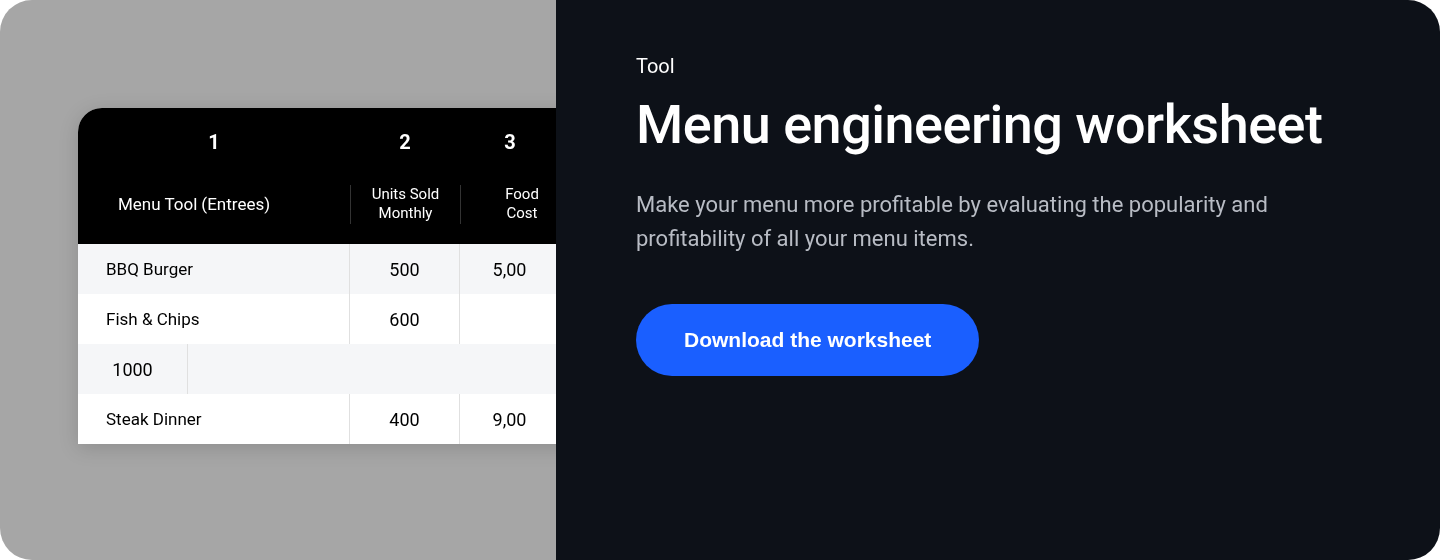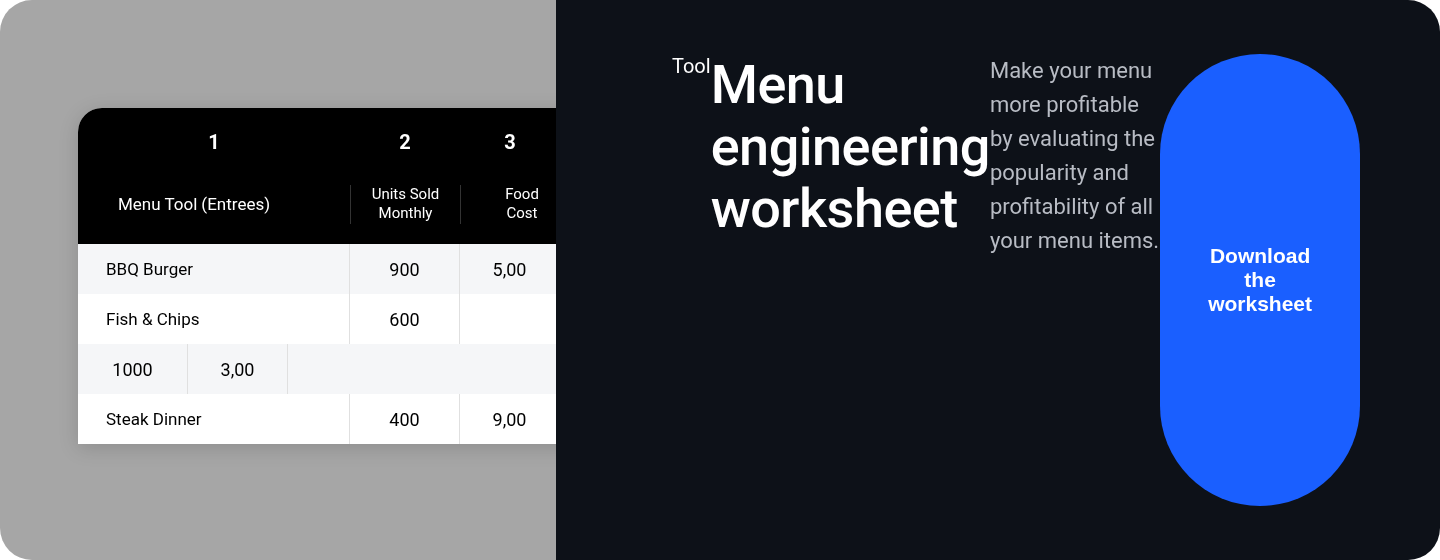--- a/index.html
+++ b/index.html
@@ -132,23 +132,23 @@
     }
     .data-row .col-3 {
       font-weight: 400;
       border-right: 1px solid #e0e0e0;
     }
     .right-panel {
       flex: 1;
       height: 560px;
       background: #0d1118;
       color: #fff;
-      padding: 54px 80px 54px 116px;
-      display: flex;
-      flex-direction: row;
+      padding: 54px 80px 54px 80px;
+      display: flex;
+      flex-direction: column;
     }
     .eyebrow {
       font-size: 20px;
       font-weight: 400;
       color: #fff;
       margin-bottom: 16px;
     }
     .heading {
       font-size: 54px;
       font-weight: 500;
@@ -196,30 +196,29 @@
             <span>Menu Tool</span>
             <span class="entrees">(Entrees)</span>
           </div>
           <div class="col-2">Units Sold Monthly</div>
           <div class="col-3">Food Cost</div>
         </div>
       </div>
       <div class="worksheet-body">
         <div class="data-row">
           <div class="col-1">BBQ Burger</div>
-          <div class="col-2">900</div>
+          <div class="col-2">500</div>
           <div class="col-3">5,00</div>
         </div>
         <div class="data-row">
           <div class="col-1">Fish &amp; Chips</div>
           <div class="col-2">600</div>
         </div>
         <div class="data-row">
           <div class="col-2">1000</div>
-          <div class="col-3">3,00</div>
         </div>
         <div class="data-row">
           <div class="col-1">Steak Dinner</div>
           <div class="col-2">400</div>
           <div class="col-3">9,00</div>
         </div>
       </div>
     </div>
   </div>
 

